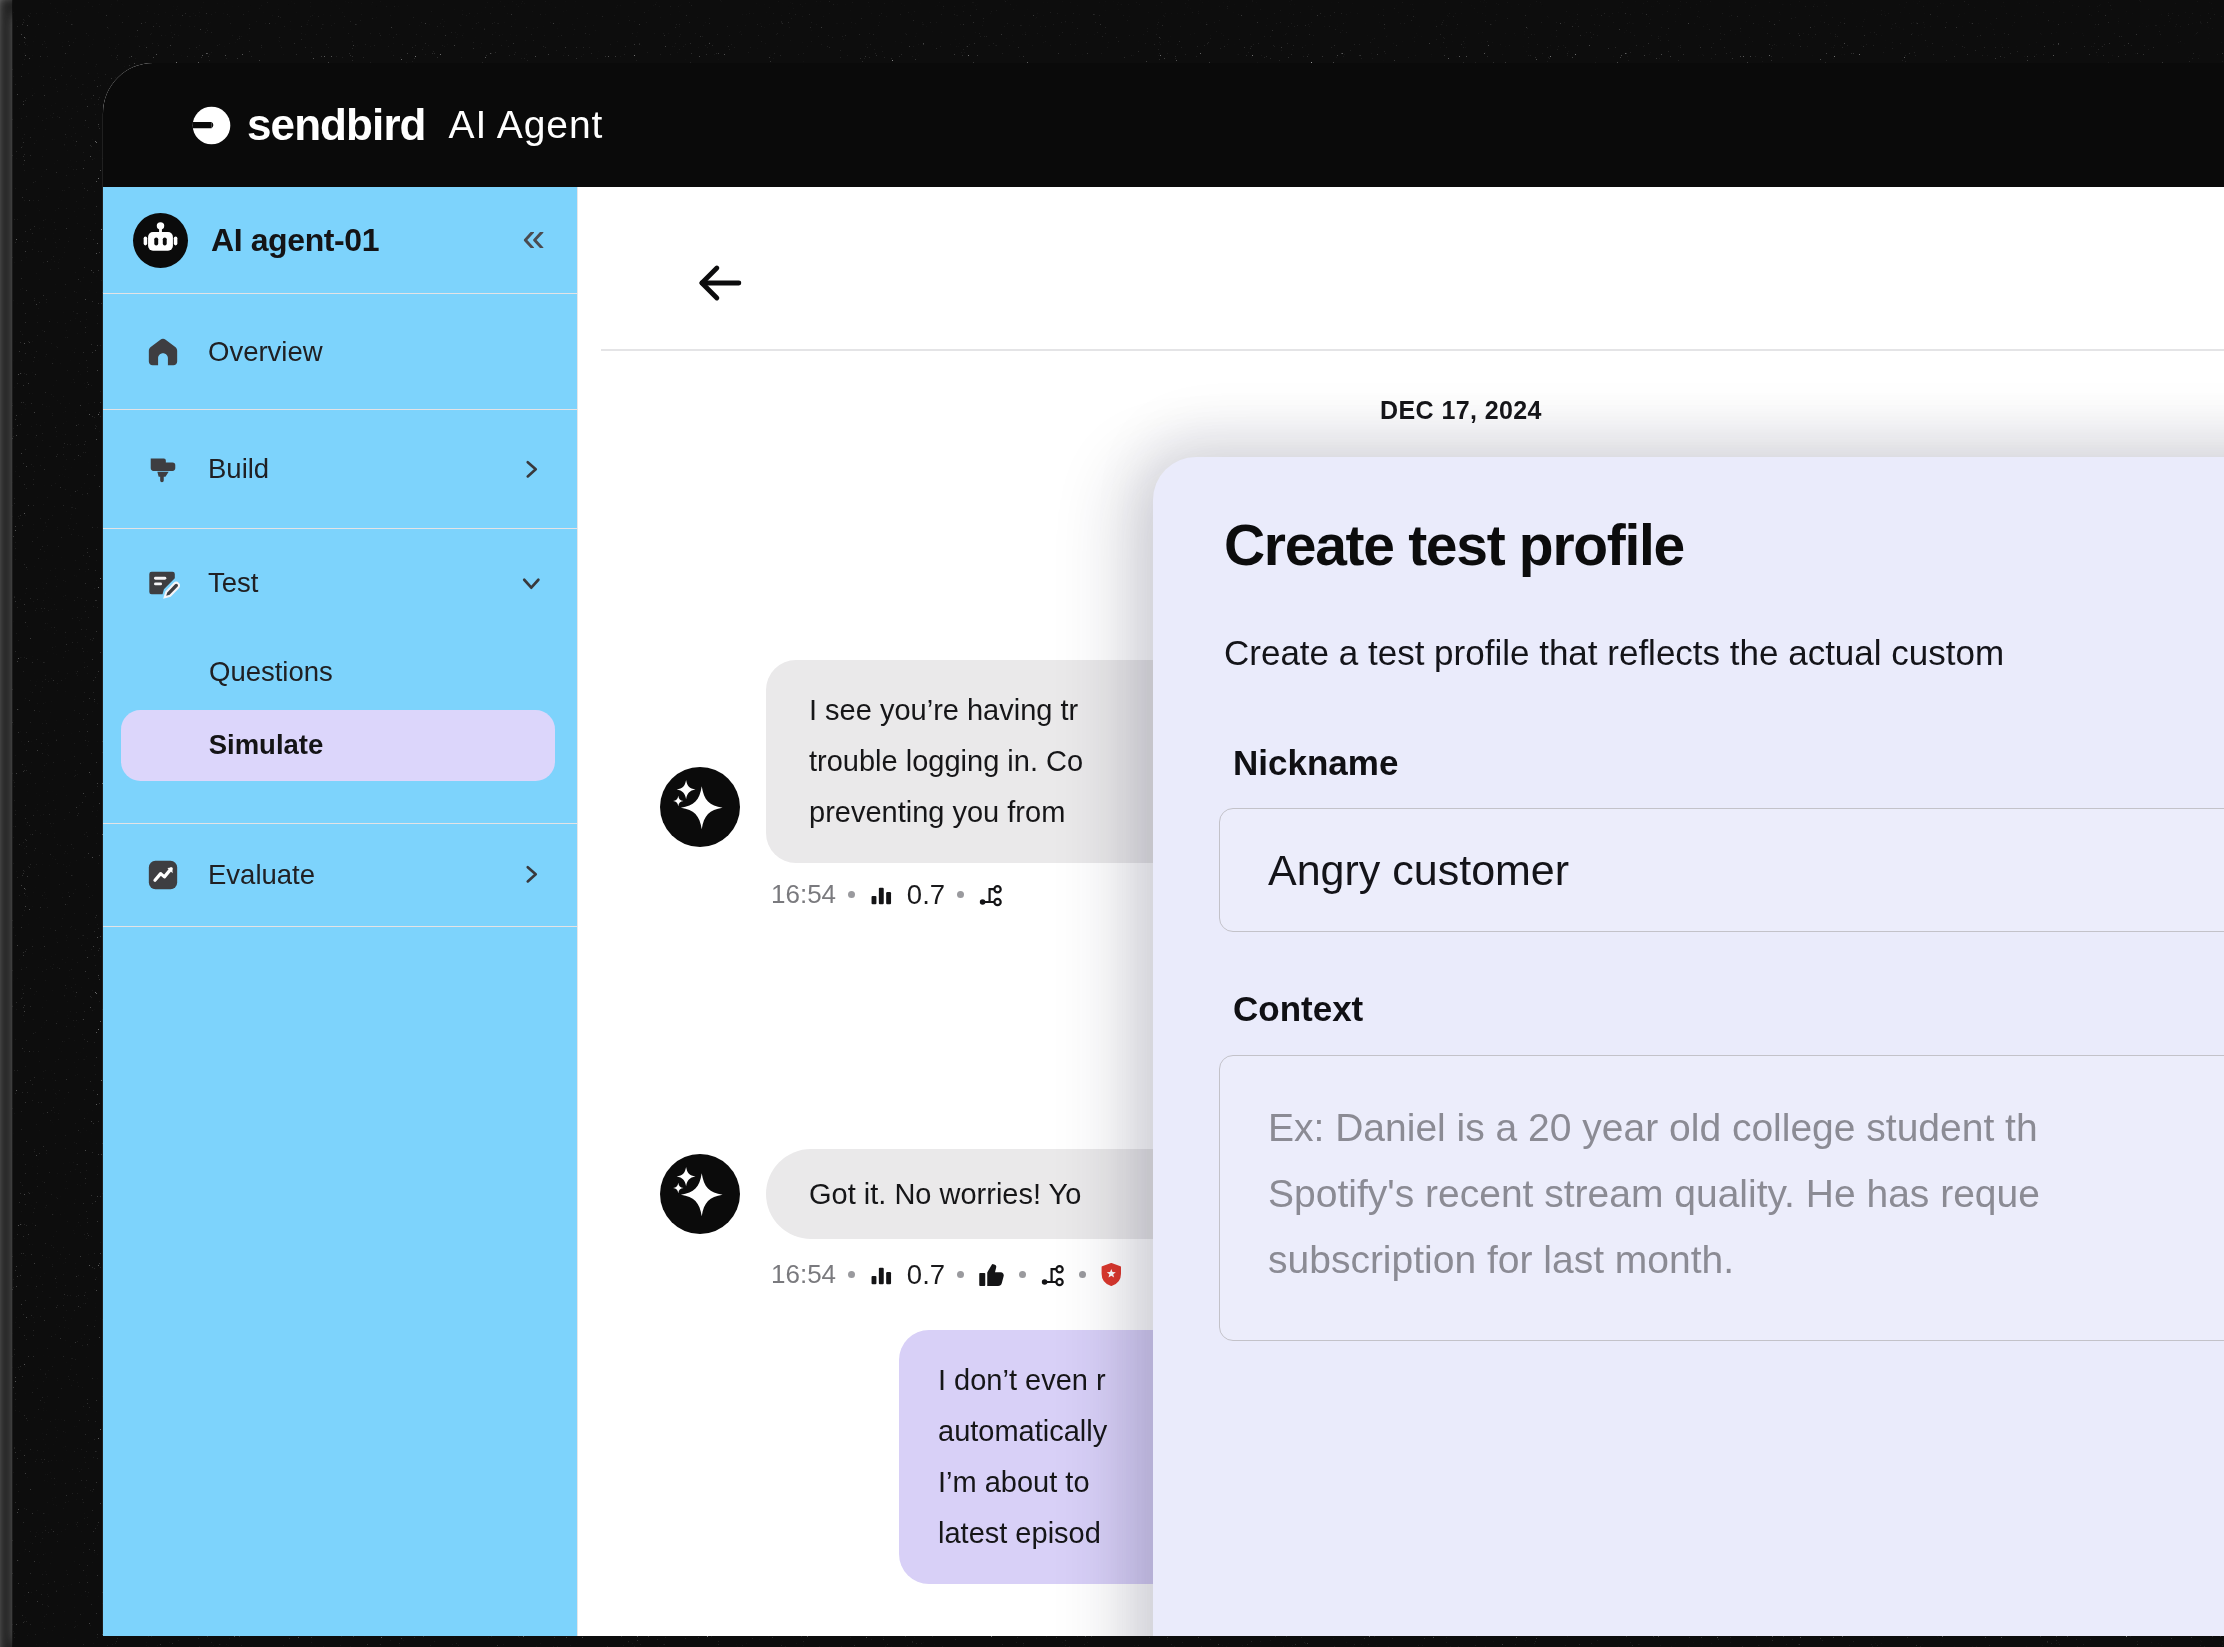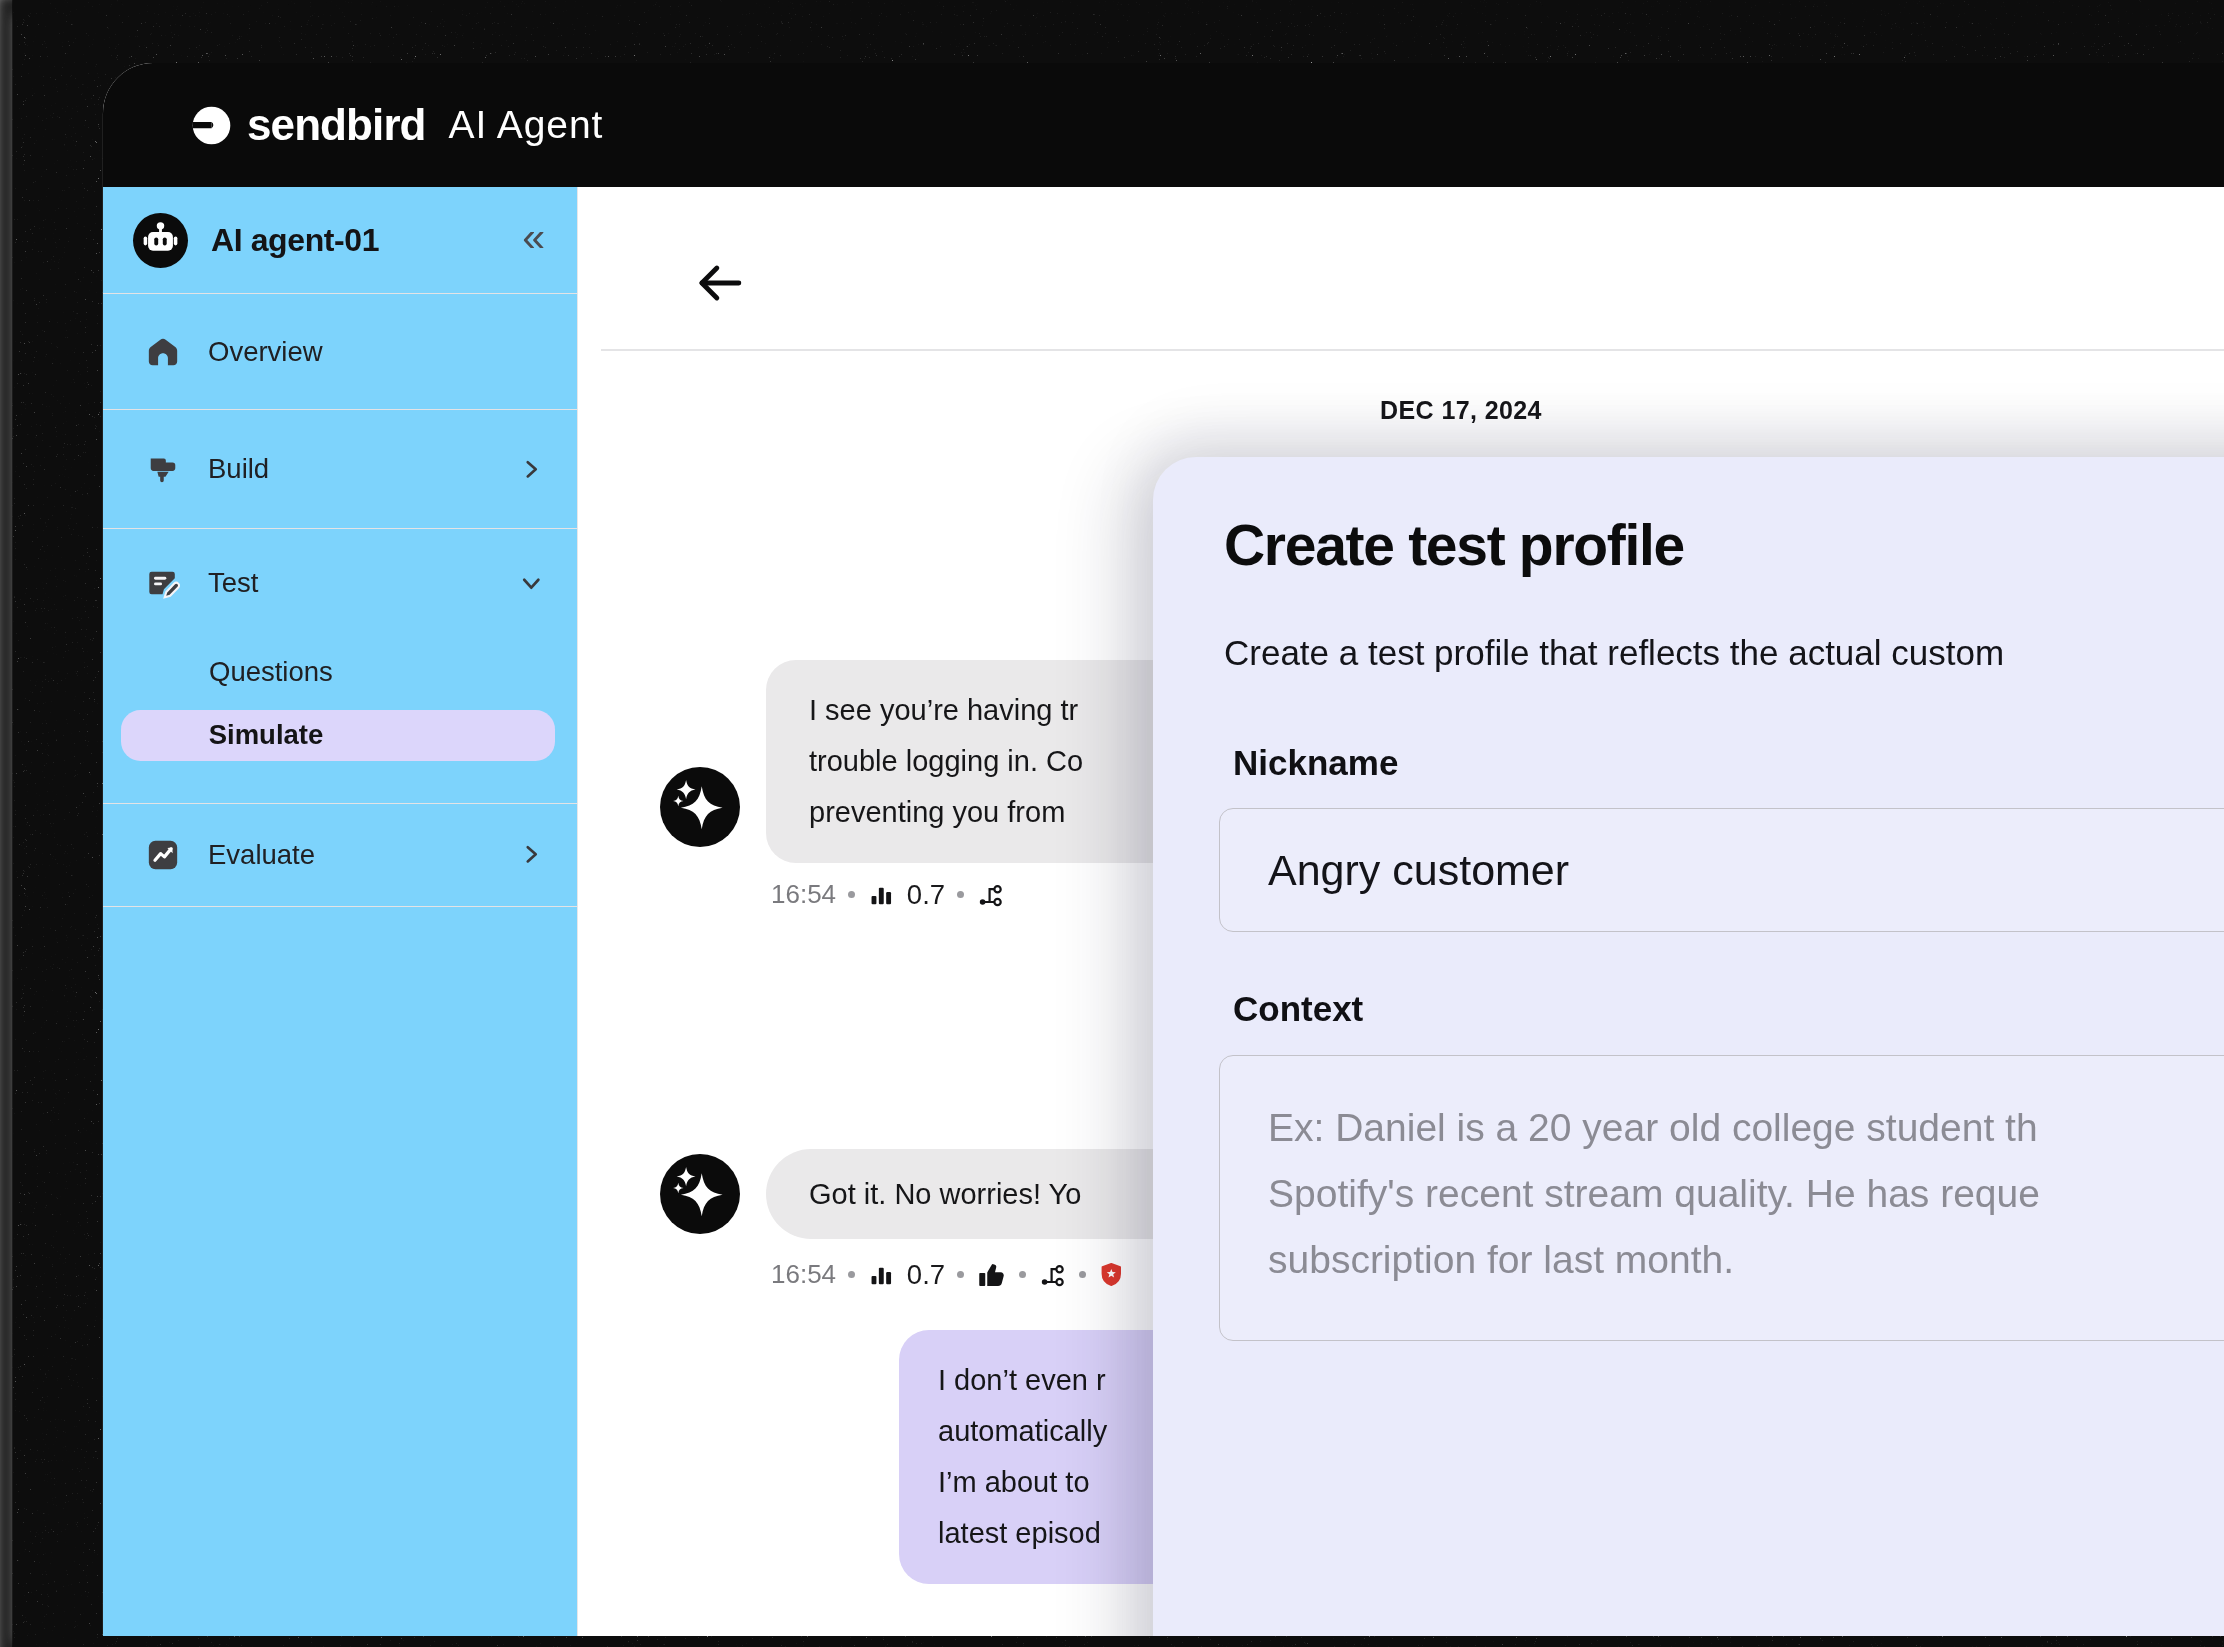--- a/index.html
+++ b/index.html
@@ -33,21 +33,21 @@
                   padding-bottom:5.3px; }
   .nav-row { display:flex; align-items:center; padding:0 32px 0 43px; }
   .nav-row.h-overview { height:115px; } .nav-row.h-build { height:118px; }
   .nav-row.h-test { height:108px; } .nav-row.h-evaluate { height:102px; }
   .nav-icon { width:34px; height:34px; flex:0 0 auto; }
   .nav-label { font-size:27.5px; color:#202023; margin-left:28px; }
   .nav-chevron { margin-left:auto; width:26.6px; height:26.6px; }
   .test-sec { padding-bottom:42px; }
   .sub-row { height:69px; display:flex; align-items:center; padding-left:106px; }
   .sub-label { font-size:27.5px; color:#202023; }
-  .pill { margin:3.5px 22px 0 17.7px; height:51px; border-radius:19.5px; background:#dcd6fb;
+  .pill { margin:3.5px 22px 0 17.7px; height:71px; border-radius:19.5px; background:#dcd6fb;
           display:flex; align-items:center; padding-left:88px; }
   .pill .sub-label { font-weight:700; color:#141416; }
 
   
   .main { flex:1 1 auto; position:relative; background:#ffffff; overflow:hidden; }
   .page-header { position:absolute; left:115px; top:64px; height:64px; display:flex; align-items:center; }
   .back-btn { width:53px; height:44px; cursor:pointer; }
   .page-title { font-size:55px; font-weight:800; color:#0c0c0d; letter-spacing:-1.3px; margin-left:39px; }
   .rule { position:absolute; left:23px; right:0; top:162px; height:1.8px; background:#e4e4e6; }
   .date-sep { position:absolute; left:835px; top:209px; transform:translateX(-50%);

